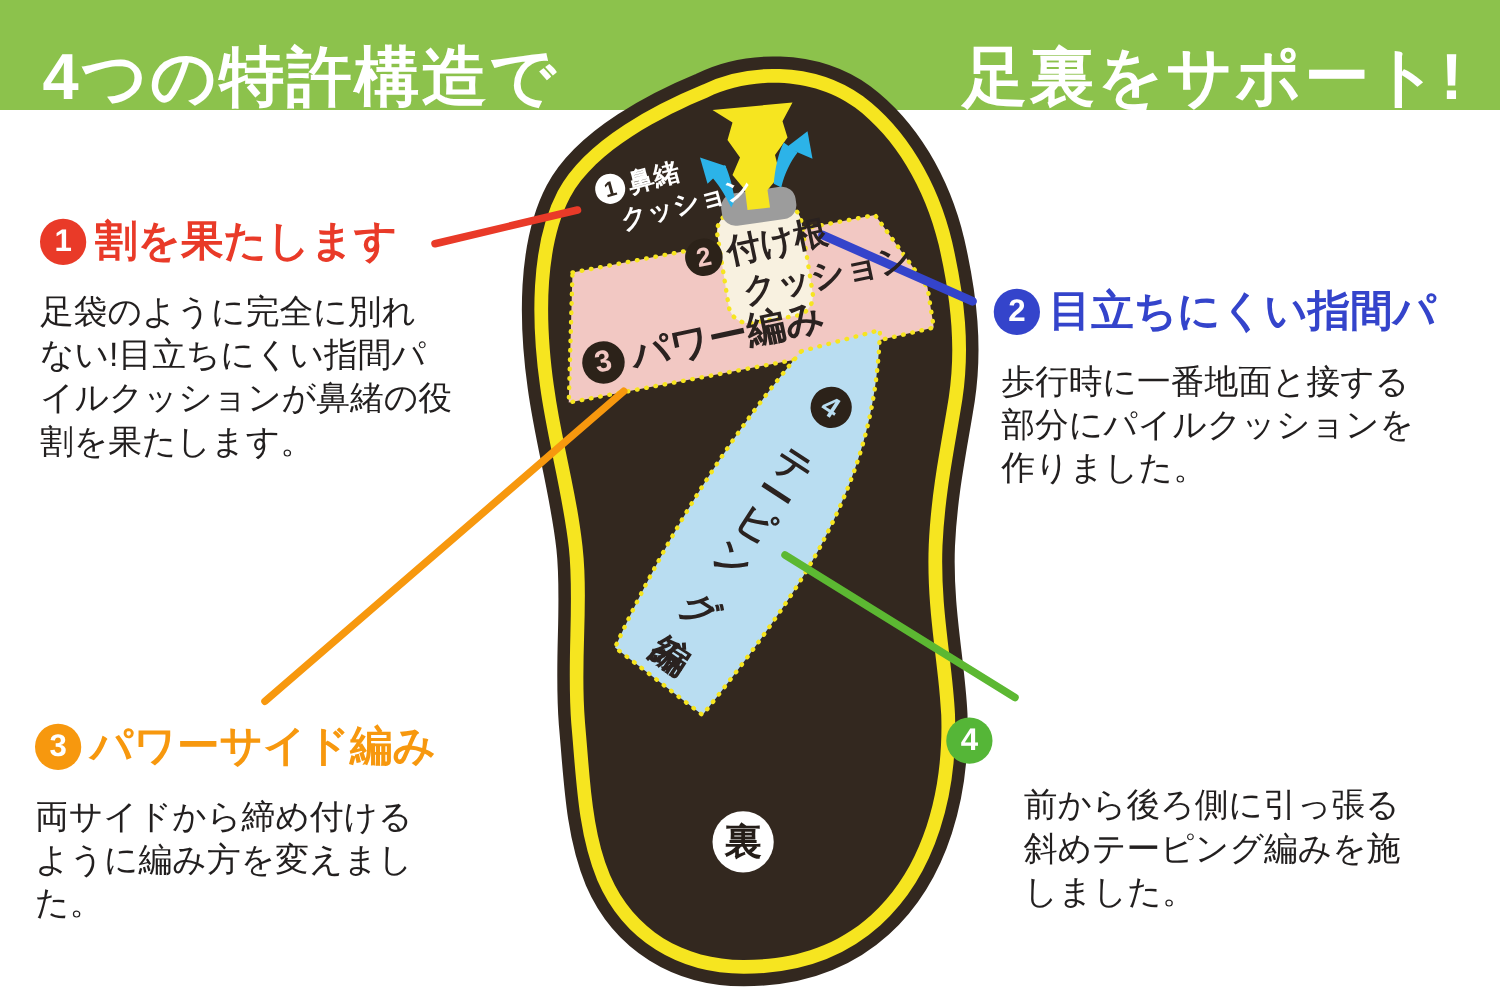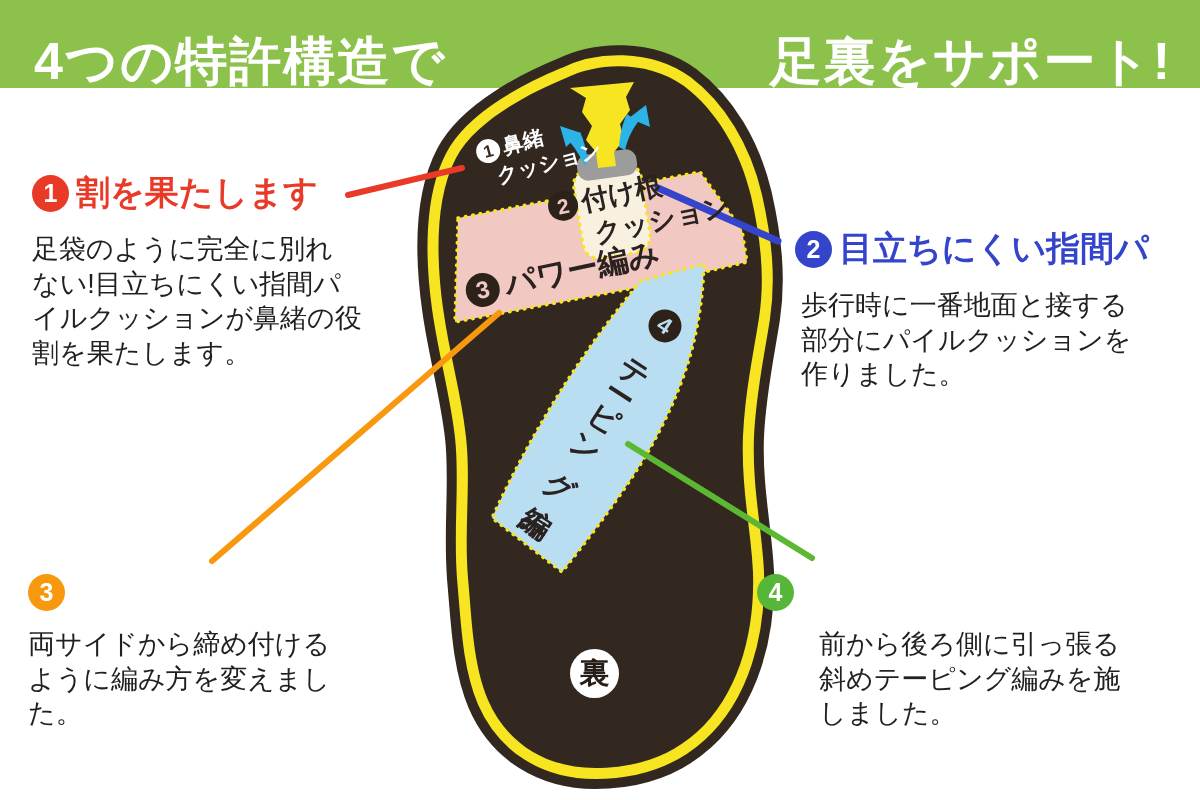--- a/index.html
+++ b/index.html
@@ -166,20 +166,21 @@
       <span>目立ちにくい指間パ</span>
     </div>
     <div class="body">歩行時に一番地面と接する
 部分にパイルクッションを
 作りました。</div>
   </div>
 
   <div class="feat f3 c-orng">
     <div class="title">
       <span class="badge">3</span>
+      <span>パワーサイド編み</span>
     </div>
     <div class="body">両サイドから締め付ける
 ように編み方を変えまし
 た。</div>
   </div>
 
   <div class="feat f4 c-grn">
     <div class="title">
       <span class="badge">4</span>
     </div>

